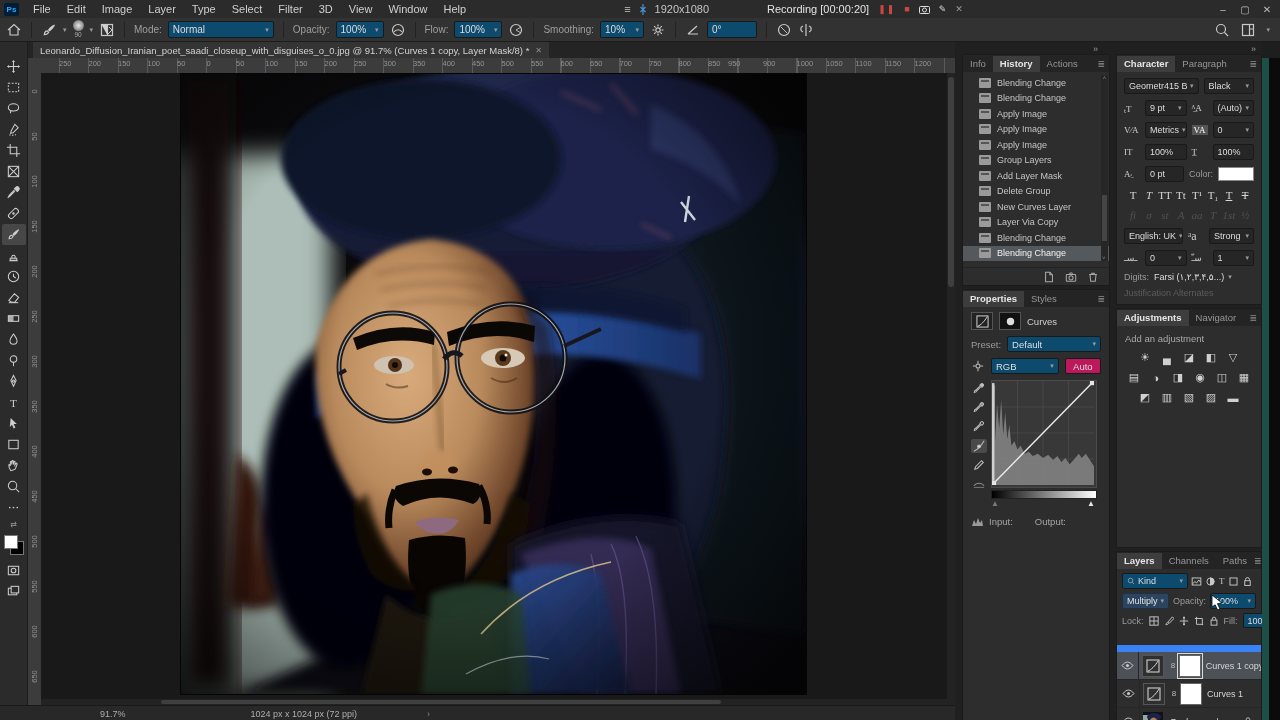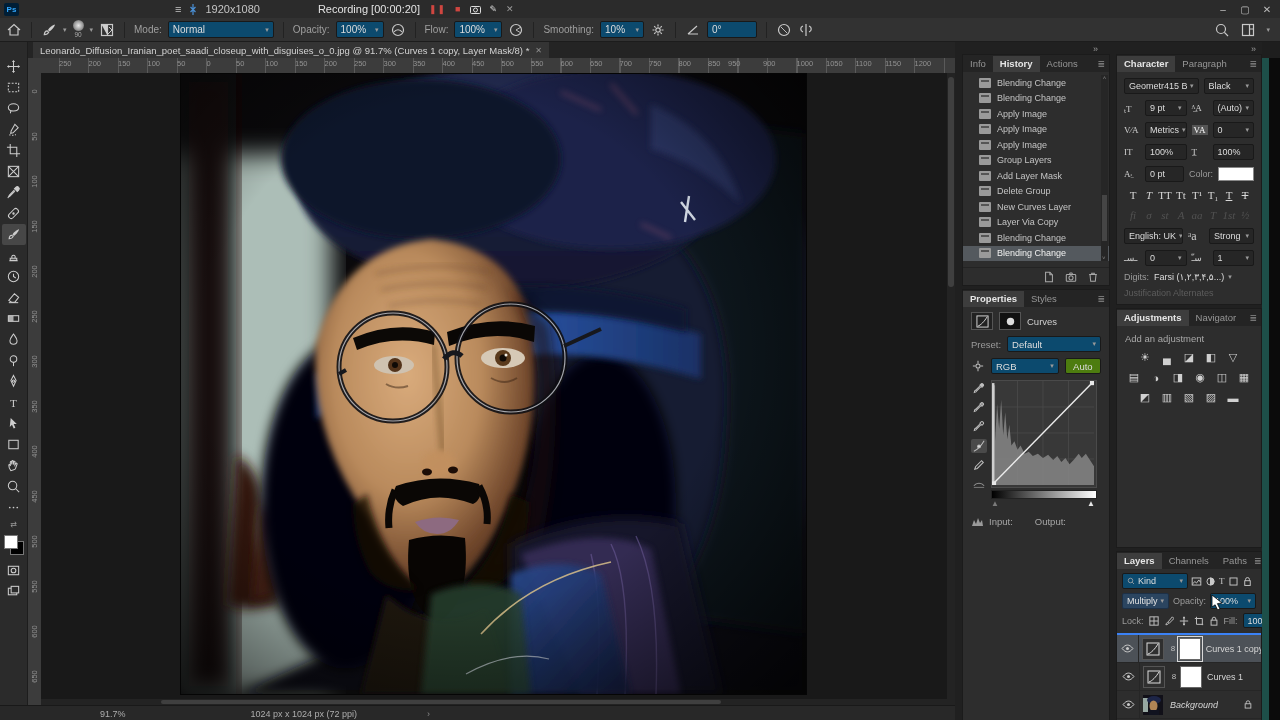--- a/index.html
+++ b/index.html
@@ -124,21 +124,21 @@
   
   #layersgroup{position:relative;}
   #lyr-filter{display:flex;align-items:center;gap:3px;padding:4px 5px;font-size:9px;}
   #lyr-filter .field{flex:none;width:56px;height:14px;}
   .lfico{width:13px;height:13px;display:flex;align-items:center;justify-content:center;font-size:9px;color:#c9c9c9;}
   .lfico svg{width:11px;height:11px;stroke:#c9c9c9;fill:none;stroke-width:1.2;}
   #lyr-toggle{width:9px;height:9px;border-radius:50%;background:#e0e0e0;margin-left:2px;}
   #lyr-blend{display:flex;align-items:center;gap:4px;padding:0 5px 4px;font-size:9px;}
   #blendfield{background:#2b4560;border:1px solid #1d3046;border-radius:2px;height:14px;flex:1;display:flex;
               align-items:center;padding:0 4px;color:#e2e2e2;}
-  #lyr-lock{display:flex;align-items:center;gap:5px;padding:0 5px 5px;font-size:9px;border-bottom:2px solid #3b82f6;}
+  #lyr-lock{display:flex;align-items:center;gap:5px;padding:0 5px 17px;font-size:9px;border-bottom:7px solid #3b82f6;}
   .lockico{font-size:9px;color:#bdbdbd;}
   .lockico svg{width:10px;height:10px;stroke:#bdbdbd;fill:none;stroke-width:1.2;}
   .lrow{display:flex;align-items:center;height:27px;border-bottom:1px solid #262626;font-size:9px;color:#d5d5d5;}
   .lrow.selected{background:#4c5ould;}
   .lrow.selected{background:#4c5157;}
   .leye{width:22px;display:flex;align-items:center;justify-content:center;border-right:1px solid #262626;align-self:stretch;}
   .leye svg{width:13px;height:9px;stroke:#c9c9c9;fill:none;stroke-width:1.1;}
   .lthumb{width:20px;height:20px;margin:0 3px;flex:none;}
   .lthumb.curves{background:#2f2f2f;border:1px solid #555;display:flex;align-items:center;justify-content:center;}
   .lthumb.curves svg{width:14px;height:14px;stroke:#ddd;fill:none;stroke-width:1;}
@@ -155,20 +155,33 @@
   #rightdark{left:1269px;top:58px;width:11px;height:662px;background:#0b0b0b;}
   #cursor{left:1211px;top:594px;width:13px;height:16px;z-index:50;}
 </style>
 </head>
 <body>
 
 <div id="app">
 
   <div class="abs" id="titlebar">
     <div id="pslogo">Ps</div>
+    <div id="menubar" style="display:flex;">
+        <span class="menu-item">File</span>
+        <span class="menu-item">Edit</span>
+        <span class="menu-item">Image</span>
+        <span class="menu-item">Layer</span>
+        <span class="menu-item">Type</span>
+        <span class="menu-item">Select</span>
+        <span class="menu-item">Filter</span>
+        <span class="menu-item">3D</span>
+        <span class="menu-item">View</span>
+        <span class="menu-item">Window</span>
+        <span class="menu-item">Help</span>
+      </div>
     <div id="tb-center">
       <span>≡</span>
       <svg width="8" height="11">
           <path d="M4 0v11M1.5 3l5 5M6.5 3l-5 5" stroke="#4a8fd4" stroke-width="1.2" fill="none"></path>
         </svg>
       <span>1920x1080</span>
     </div>
     <div id="tb-rec">
       <span>Recording [00:00:20]</span>
       <span class="rico" style="color:#cf4640;letter-spacing:1px;">❚❚</span>
@@ -720,21 +733,21 @@
             <span class="ctool">
                 <svg viewBox="0 0 14 14">
                   <path d="M7 1v3M7 10v3M1 7h3M10 7h3"></path>
                   <circle cx="7" cy="7" r="2.4"></circle>
                 </svg>
               </span>
             <span class="field" style="width:66px;height:14px;">
                 <span>RGB</span>
                 <span class="chev" style="margin-left:auto;">▾</span>
               </span>
-            <span class="field" style="width:30px;height:14px;justify-content:center;background:#4d7c0f;">
+            <span class="field" style="width:30px;height:14px;justify-content:center;background:#be185d;">
                 <span>Auto</span>
               </span>
           </div>
           <div id="curveswrap">
             <div id="curvetools">
               <span class="ctool">
                   <svg viewBox="0 0 14 14">
                     <path d="M8 3.5L3 8.5l-1 .6L1.5 11l2-.6.6-1L9 4.5"></path>
                     <path d="M8 2.5l2.5 2.5 1.2-1.2a1.7 1.7 0 00-2.5-2.5z" fill="#bdbdbd"></path>
                   </svg>

